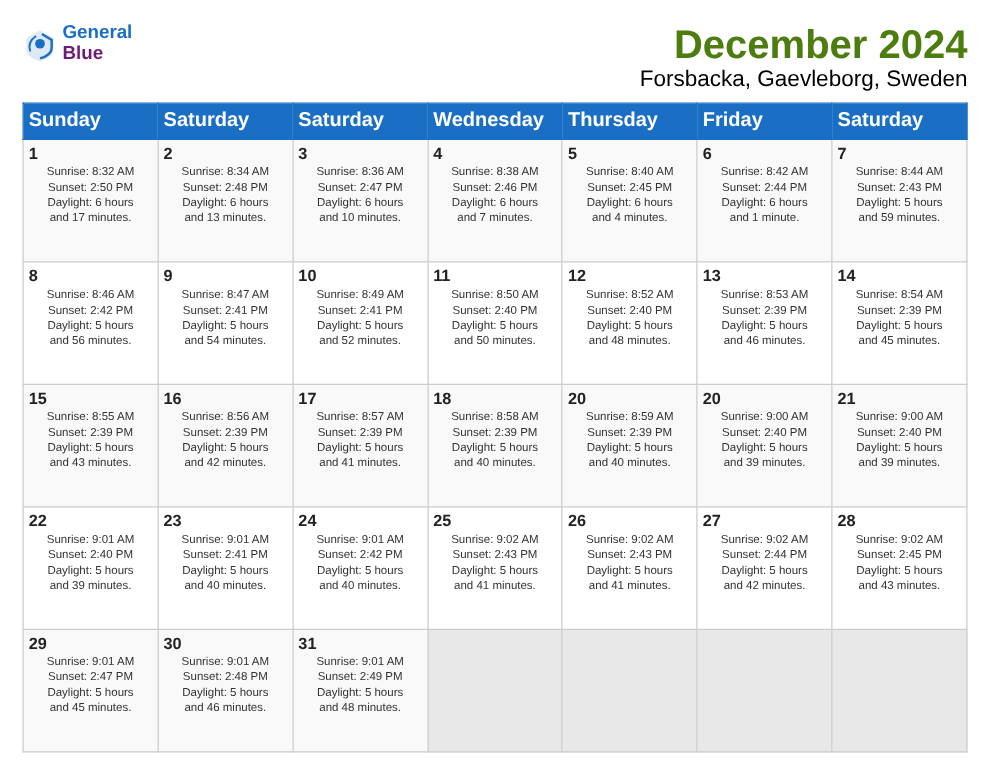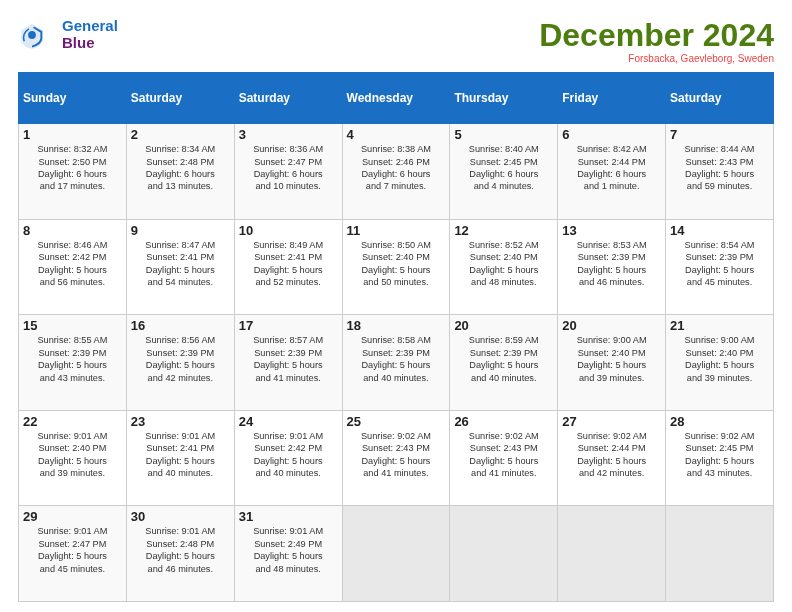--- a/index.html
+++ b/index.html
@@ -19,21 +19,21 @@
     }
     .header {
       display: flex;
       justify-content: space-between;
       align-items: flex-start;
       margin-bottom: 8px;
     }
     .logo {
       display: flex;
       align-items: center;
-      gap: 16px;
+      gap: 4px;
     }
     .logo-text {
       font-size: 15px;
       font-weight: bold;
       color: #333;
       line-height: 1.1;
     }
     .logo-text span {
       color: #1a6fc4;
     }
@@ -44,36 +44,36 @@
     .title-block {
       text-align: right;
     }
     .main-title {
       font-size: 32px;
       font-weight: bold;
       color: #4d7c0f;
       line-height: 1.1;
     }
     .subtitle {
-      font-size: 10px;
-      color: #ef4444;
+      font-size: 18px;
+      color: #000000;
     }
     .calendar {
       flex: 1;
       border: 1px solid #ccc;
       border-collapse: collapse;
       width: 100%;
       table-layout: fixed;
     }
     .calendar th {
       background: #1a6fc4;
       color: #fff;
-      font-size: 12px;
-      font-weight: bold;
-      padding: 18px 4px;
+      font-size: 16px;
+      font-weight: bold;
+      padding: 5px 4px;
       border: 1px solid #1a6fc4;
       text-align: left;
     }
     .calendar td {
       border: 1px solid #ccc;
       vertical-align: top;
       padding: 3px 4px;
       font-size: 9.5px;
       color: #333;
       height: 88px;

